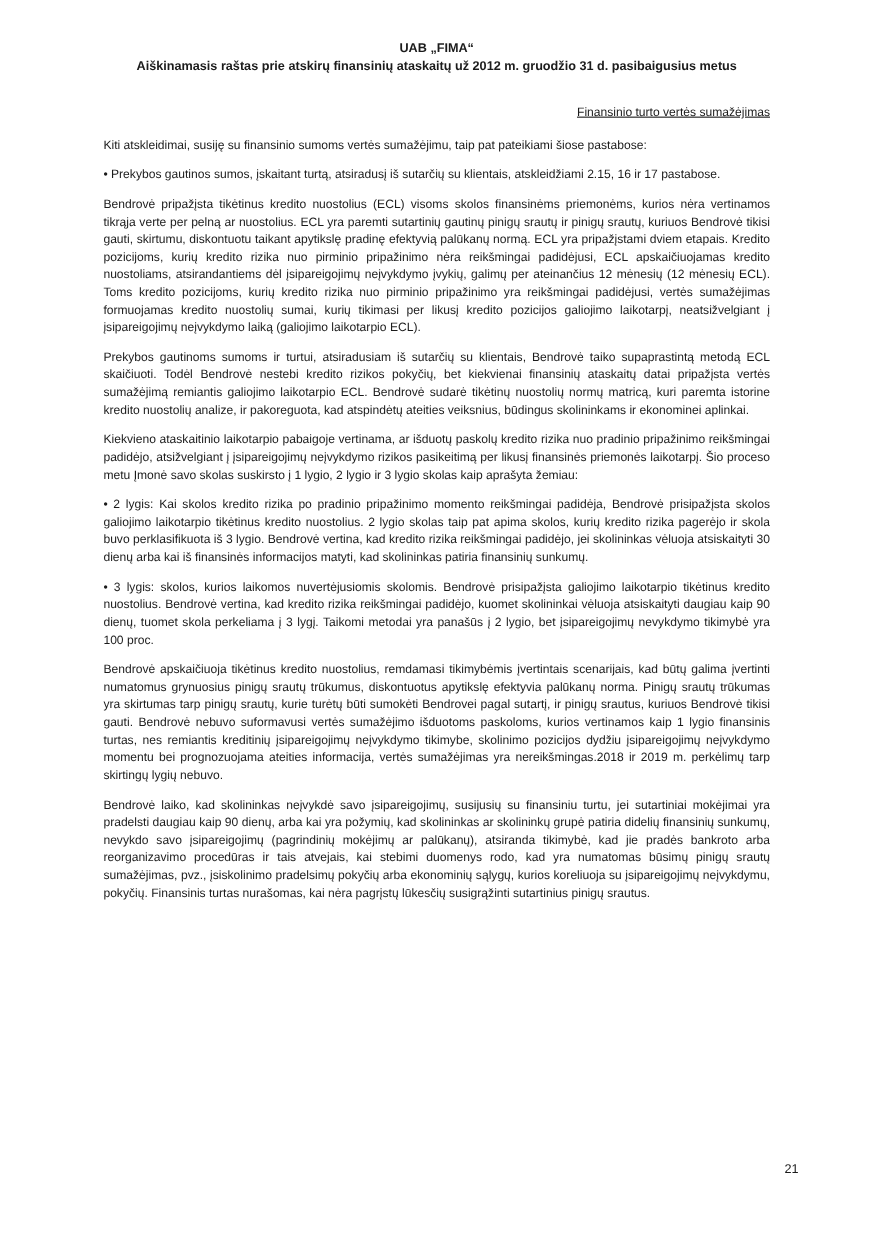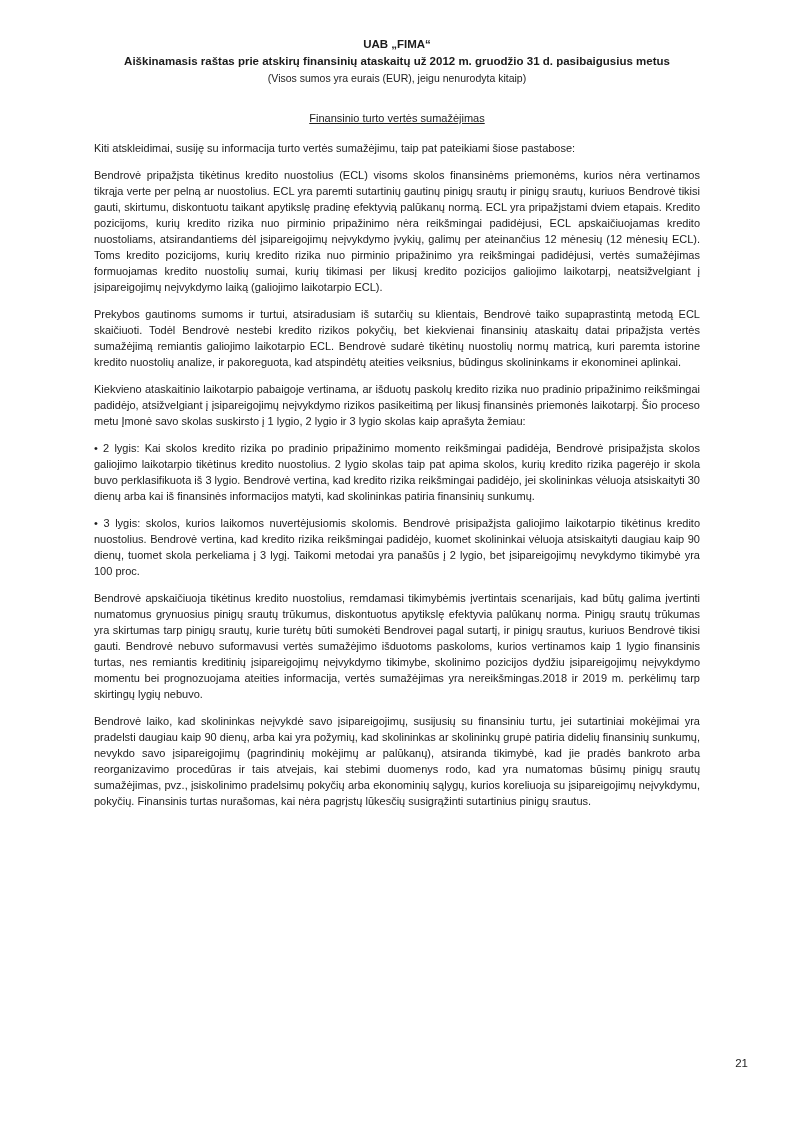--- a/index.html
+++ b/index.html
@@ -42,48 +42,48 @@
   .content {
     margin-top: 24px;
     font-size: 11px;
     line-height: 16px;
     text-align: justify;
   }
   .section-heading {
     font-size: 11px;
     font-weight: normal;
     text-decoration: underline;
-    text-align: center;
+    text-align: right;
     margin: 0 0 14px 0;
   }
   .para {
     margin: 0 0 11px 0;
   }
   .page-number {
     position: absolute;
-    right: 46px;
+    right: 68px;
     bottom: 54px;
     font-size: 11.5px;
   }
 </style>
 </head>
 <body>
 
 <main class="page">
 
   <header class="doc-header">
     <div class="doc-title-company">UAB „FIMA“</div>
     <div class="doc-title-main">Aiškinamasis raštas prie atskirų finansinių ataskaitų už 2012 m. gruodžio 31 d. pasibaigusius metus</div>
-    <div class="doc-title-sub">(Visos sumos yra eurais (EUR), jeigu nenurodyta kitaip)</div>
   </header>
 
   <section class="content">
     <h2 class="section-heading">Finansinio turto vertės sumažėjimas</h2>
 
-    <p class="para">Kiti atskleidimai, susiję su informacija turto vertės sumažėjimu, taip pat pateikiami šiose pastabose:</p>
+    <p class="para">Kiti atskleidimai, susiję su finansinio sumoms vertės sumažėjimu, taip pat pateikiami šiose pastabose:</p>
+    <p class="para">• Prekybos gautinos sumos, įskaitant turtą, atsiradusį iš sutarčių su klientais, atskleidžiami 2.15, 16 ir 17 pastabose.</p>
     <p class="para">Bendrovė pripažįsta tikėtinus kredito nuostolius (ECL) visoms skolos finansinėms priemonėms, kurios nėra vertinamos tikrąja verte per pelną ar nuostolius. ECL yra paremti sutartinių gautinų pinigų srautų ir pinigų srautų, kuriuos Bendrovė tikisi gauti, skirtumu, diskontuotu taikant apytikslę pradinę efektyvią palūkanų normą. ECL yra pripažįstami dviem etapais. Kredito pozicijoms, kurių kredito rizika nuo pirminio pripažinimo nėra reikšmingai padidėjusi, ECL apskaičiuojamas kredito nuostoliams, atsirandantiems dėl įsipareigojimų neįvykdymo įvykių, galimų per ateinančius 12 mėnesių (12 mėnesių ECL). Toms kredito pozicijoms, kurių kredito rizika nuo pirminio pripažinimo yra reikšmingai padidėjusi, vertės sumažėjimas formuojamas kredito nuostolių sumai, kurių tikimasi per likusį kredito pozicijos galiojimo laikotarpį, neatsižvelgiant į įsipareigojimų neįvykdymo laiką (galiojimo laikotarpio ECL).</p>
     <p class="para">Prekybos gautinoms sumoms ir turtui, atsiradusiam iš sutarčių su klientais, Bendrovė taiko supaprastintą metodą ECL skaičiuoti. Todėl Bendrovė nestebi kredito rizikos pokyčių, bet kiekvienai finansinių ataskaitų datai pripažįsta vertės sumažėjimą remiantis galiojimo laikotarpio ECL. Bendrovė sudarė tikėtinų nuostolių normų matricą, kuri paremta istorine kredito nuostolių analize, ir pakoreguota, kad atspindėtų ateities veiksnius, būdingus skolininkams ir ekonominei aplinkai.</p>
     <p class="para">Kiekvieno ataskaitinio laikotarpio pabaigoje vertinama, ar išduotų paskolų kredito rizika nuo pradinio pripažinimo reikšmingai padidėjo, atsižvelgiant į įsipareigojimų neįvykdymo rizikos pasikeitimą per likusį finansinės priemonės laikotarpį. Šio proceso metu Įmonė savo skolas suskirsto į 1 lygio, 2 lygio ir 3 lygio skolas kaip aprašyta žemiau:</p>
     <p class="para">• 2 lygis: Kai skolos kredito rizika po pradinio pripažinimo momento reikšmingai padidėja, Bendrovė prisipažįsta skolos galiojimo laikotarpio tikėtinus kredito nuostolius. 2 lygio skolas taip pat apima skolos, kurių kredito rizika pagerėjo ir skola buvo perklasifikuota iš 3 lygio. Bendrovė vertina, kad kredito rizika reikšmingai padidėjo, jei skolininkas vėluoja atsiskaityti 30 dienų arba kai iš finansinės informacijos matyti, kad skolininkas patiria finansinių sunkumų.</p>
     <p class="para">• 3 lygis: skolos, kurios laikomos nuvertėjusiomis skolomis. Bendrovė prisipažįsta galiojimo laikotarpio tikėtinus kredito nuostolius. Bendrovė vertina,  kad kredito rizika reikšmingai padidėjo, kuomet skolininkai vėluoja atsiskaityti daugiau kaip 90 dienų, tuomet skola perkeliama į 3 lygį. Taikomi metodai yra panašūs į 2 lygio, bet įsipareigojimų nevykdymo tikimybė yra 100 proc.</p>
     <p class="para">Bendrovė apskaičiuoja tikėtinus kredito nuostolius, remdamasi tikimybėmis įvertintais scenarijais, kad būtų galima įvertinti numatomus grynuosius pinigų srautų trūkumus, diskontuotus apytikslę efektyvia palūkanų norma. Pinigų srautų trūkumas yra skirtumas tarp pinigų srautų, kurie turėtų būti sumokėti Bendrovei pagal sutartį, ir pinigų srautus, kuriuos Bendrovė tikisi gauti. Bendrovė nebuvo suformavusi vertės sumažėjimo išduotoms paskoloms, kurios vertinamos kaip 1 lygio finansinis turtas, nes remiantis kreditinių įsipareigojimų neįvykdymo tikimybe, skolinimo pozicijos dydžiu įsipareigojimų neįvykdymo momentu bei prognozuojama ateities informacija, vertės sumažėjimas yra nereikšmingas.2018 ir 2019 m. perkėlimų tarp skirtingų lygių nebuvo.</p>
     <p class="para">Bendrovė laiko, kad skolininkas neįvykdė savo įsipareigojimų, susijusių su finansiniu turtu, jei sutartiniai mokėjimai yra pradelsti daugiau kaip 90 dienų, arba kai yra požymių, kad skolininkas ar skolininkų grupė patiria didelių finansinių sunkumų, nevykdo savo įsipareigojimų (pagrindinių mokėjimų ar palūkanų), atsiranda tikimybė, kad jie pradės bankroto arba reorganizavimo procedūras ir tais atvejais, kai stebimi duomenys rodo, kad yra numatomas būsimų pinigų srautų sumažėjimas, pvz., įsiskolinimo pradelsimų pokyčių arba ekonominių sąlygų, kurios koreliuoja su įsipareigojimų neįvykdymu, pokyčių. Finansinis turtas nurašomas, kai nėra pagrįstų lūkesčių susigrąžinti sutartinius pinigų srautus.</p>
   </section>
 
   <div class="page-number">21</div>

